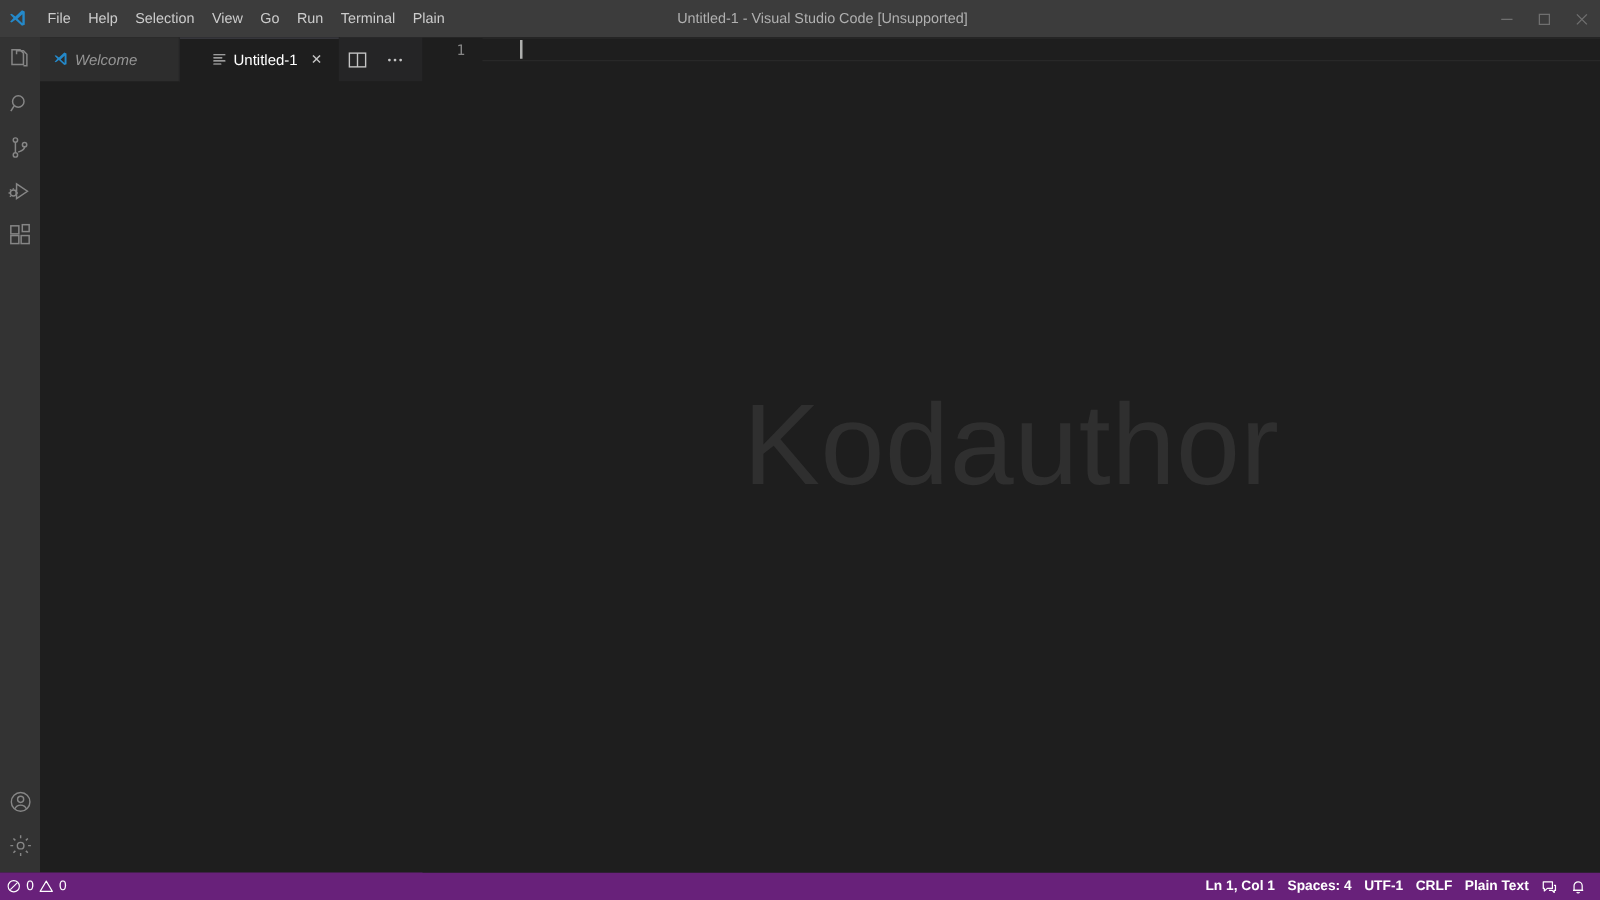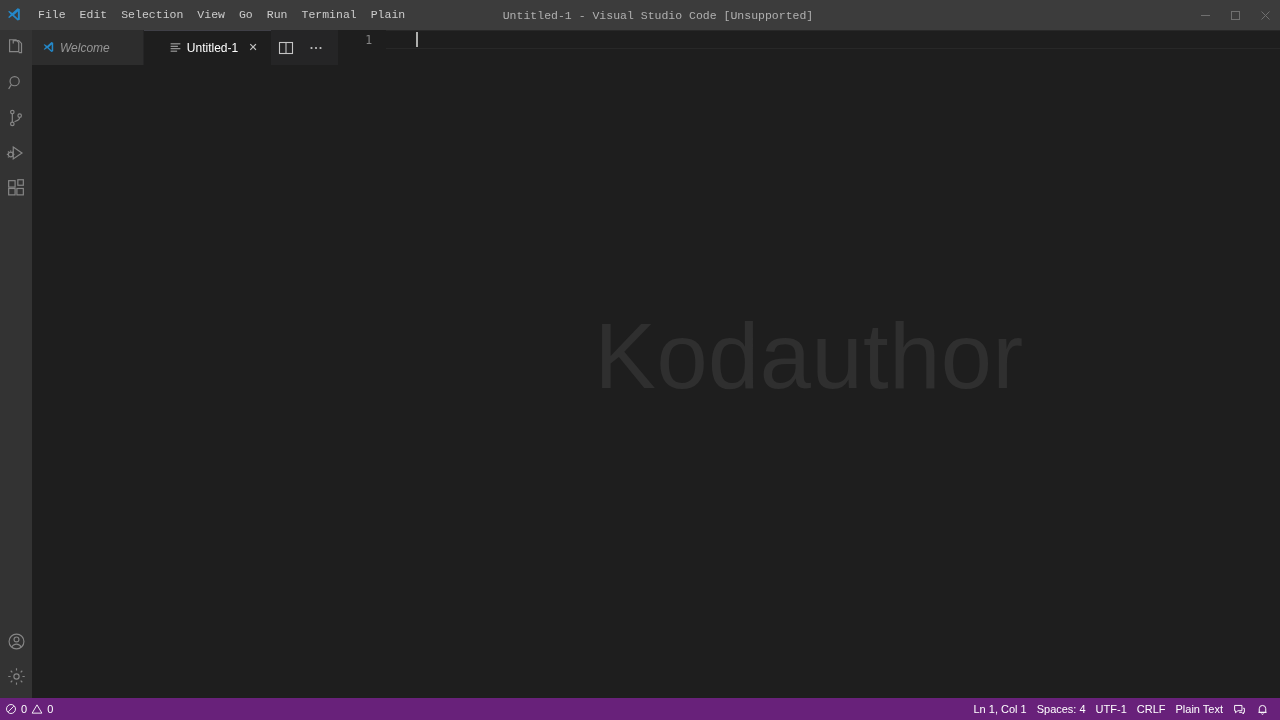--- a/index.html
+++ b/index.html
@@ -12,21 +12,20 @@
   #app { position: relative; width: 1280px; height: 720px; display: flex; flex-direction: column; }
 
   
   .titlebar {
     height: 30px; min-height: 30px;
     background: #3c3c3c;
     display: flex; align-items: center;
     position: relative;
     color: #cccccc;
     font-size: 11.5px;
-    font-family: Liberation Mono, monospace;
   }
   .vscode-logo { width: 22px; display: flex; align-items: center; justify-content: center; margin-left: 3px; }
   .menu { display: flex; align-items: center; margin-left: 6px; }
   .menu-item {
     padding: 3px 7px; color: #cccccc; font-size: 11.5px; line-height: 14px;
     border-radius: 3px; white-space: nowrap;
   }
   .window-title {
     position: absolute; left: 0; right: 0; text-align: center;
     font-size: 11.5px; color: #b0b0b0; pointer-events: none; margin-left: 36px;
@@ -121,42 +120,42 @@
     color: #2f2f2f; line-height: 1; user-select: none;
     transform: translateY(-8px);
   }
 
   
   .statusbar {
     height: 22px; min-height: 22px; background: #68217a;
     display: flex; align-items: center; color: #ffffff; font-size: 11px;
   }
   .sb-left { display: flex; align-items: center; height: 22px; }
-  .sb-right { margin-left: auto; display: flex; align-items: flex-start; height: 22px; padding-right: 6px; }
+  .sb-right { margin-left: auto; display: flex; align-items: flex-start; height: 22px; padding-right: 6px; font-weight: bold; }
   .sb-item {
     display: flex; align-items: center; gap: 4px;
     padding: 0 5px; height: 22px; white-space: nowrap;
   }
   .sb-icon { display: flex; align-items: center; }
   svg { display: block; }
 </style>
 </head>
 <body>
 
 <div id="app">
 
   <div class="titlebar">
     <div class="vscode-logo">
       <svg width="16" height="16" viewBox="0 0 16 16">
         <path d="M11.6 1.2 6.3 6.1 3.3 3.9 2.1 4.5l2.7 2.9-2.7 2.9 1.2.6 3-2.2 5.3 4.9 2.2-.9V2.1l-2.2-.9zM11.9 4.4v7.2L8 8l3.9-3.6z" fill="#2489ca"></path>
       </svg>
     </div>
     <div class="menu">
       <div class="menu-item">File</div>
-      <div class="menu-item">Edit</div>
+      <div class="menu-item">Help</div>
       <div class="menu-item">Selection</div>
       <div class="menu-item">View</div>
       <div class="menu-item">Go</div>
       <div class="menu-item">Run</div>
       <div class="menu-item">Terminal</div>
       <div class="menu-item">Plain</div>
     </div>
     <div class="window-title">Untitled-1 - Visual Studio Code [Unsupported]</div>
     <div class="win-controls">
       <div class="win-btn">

